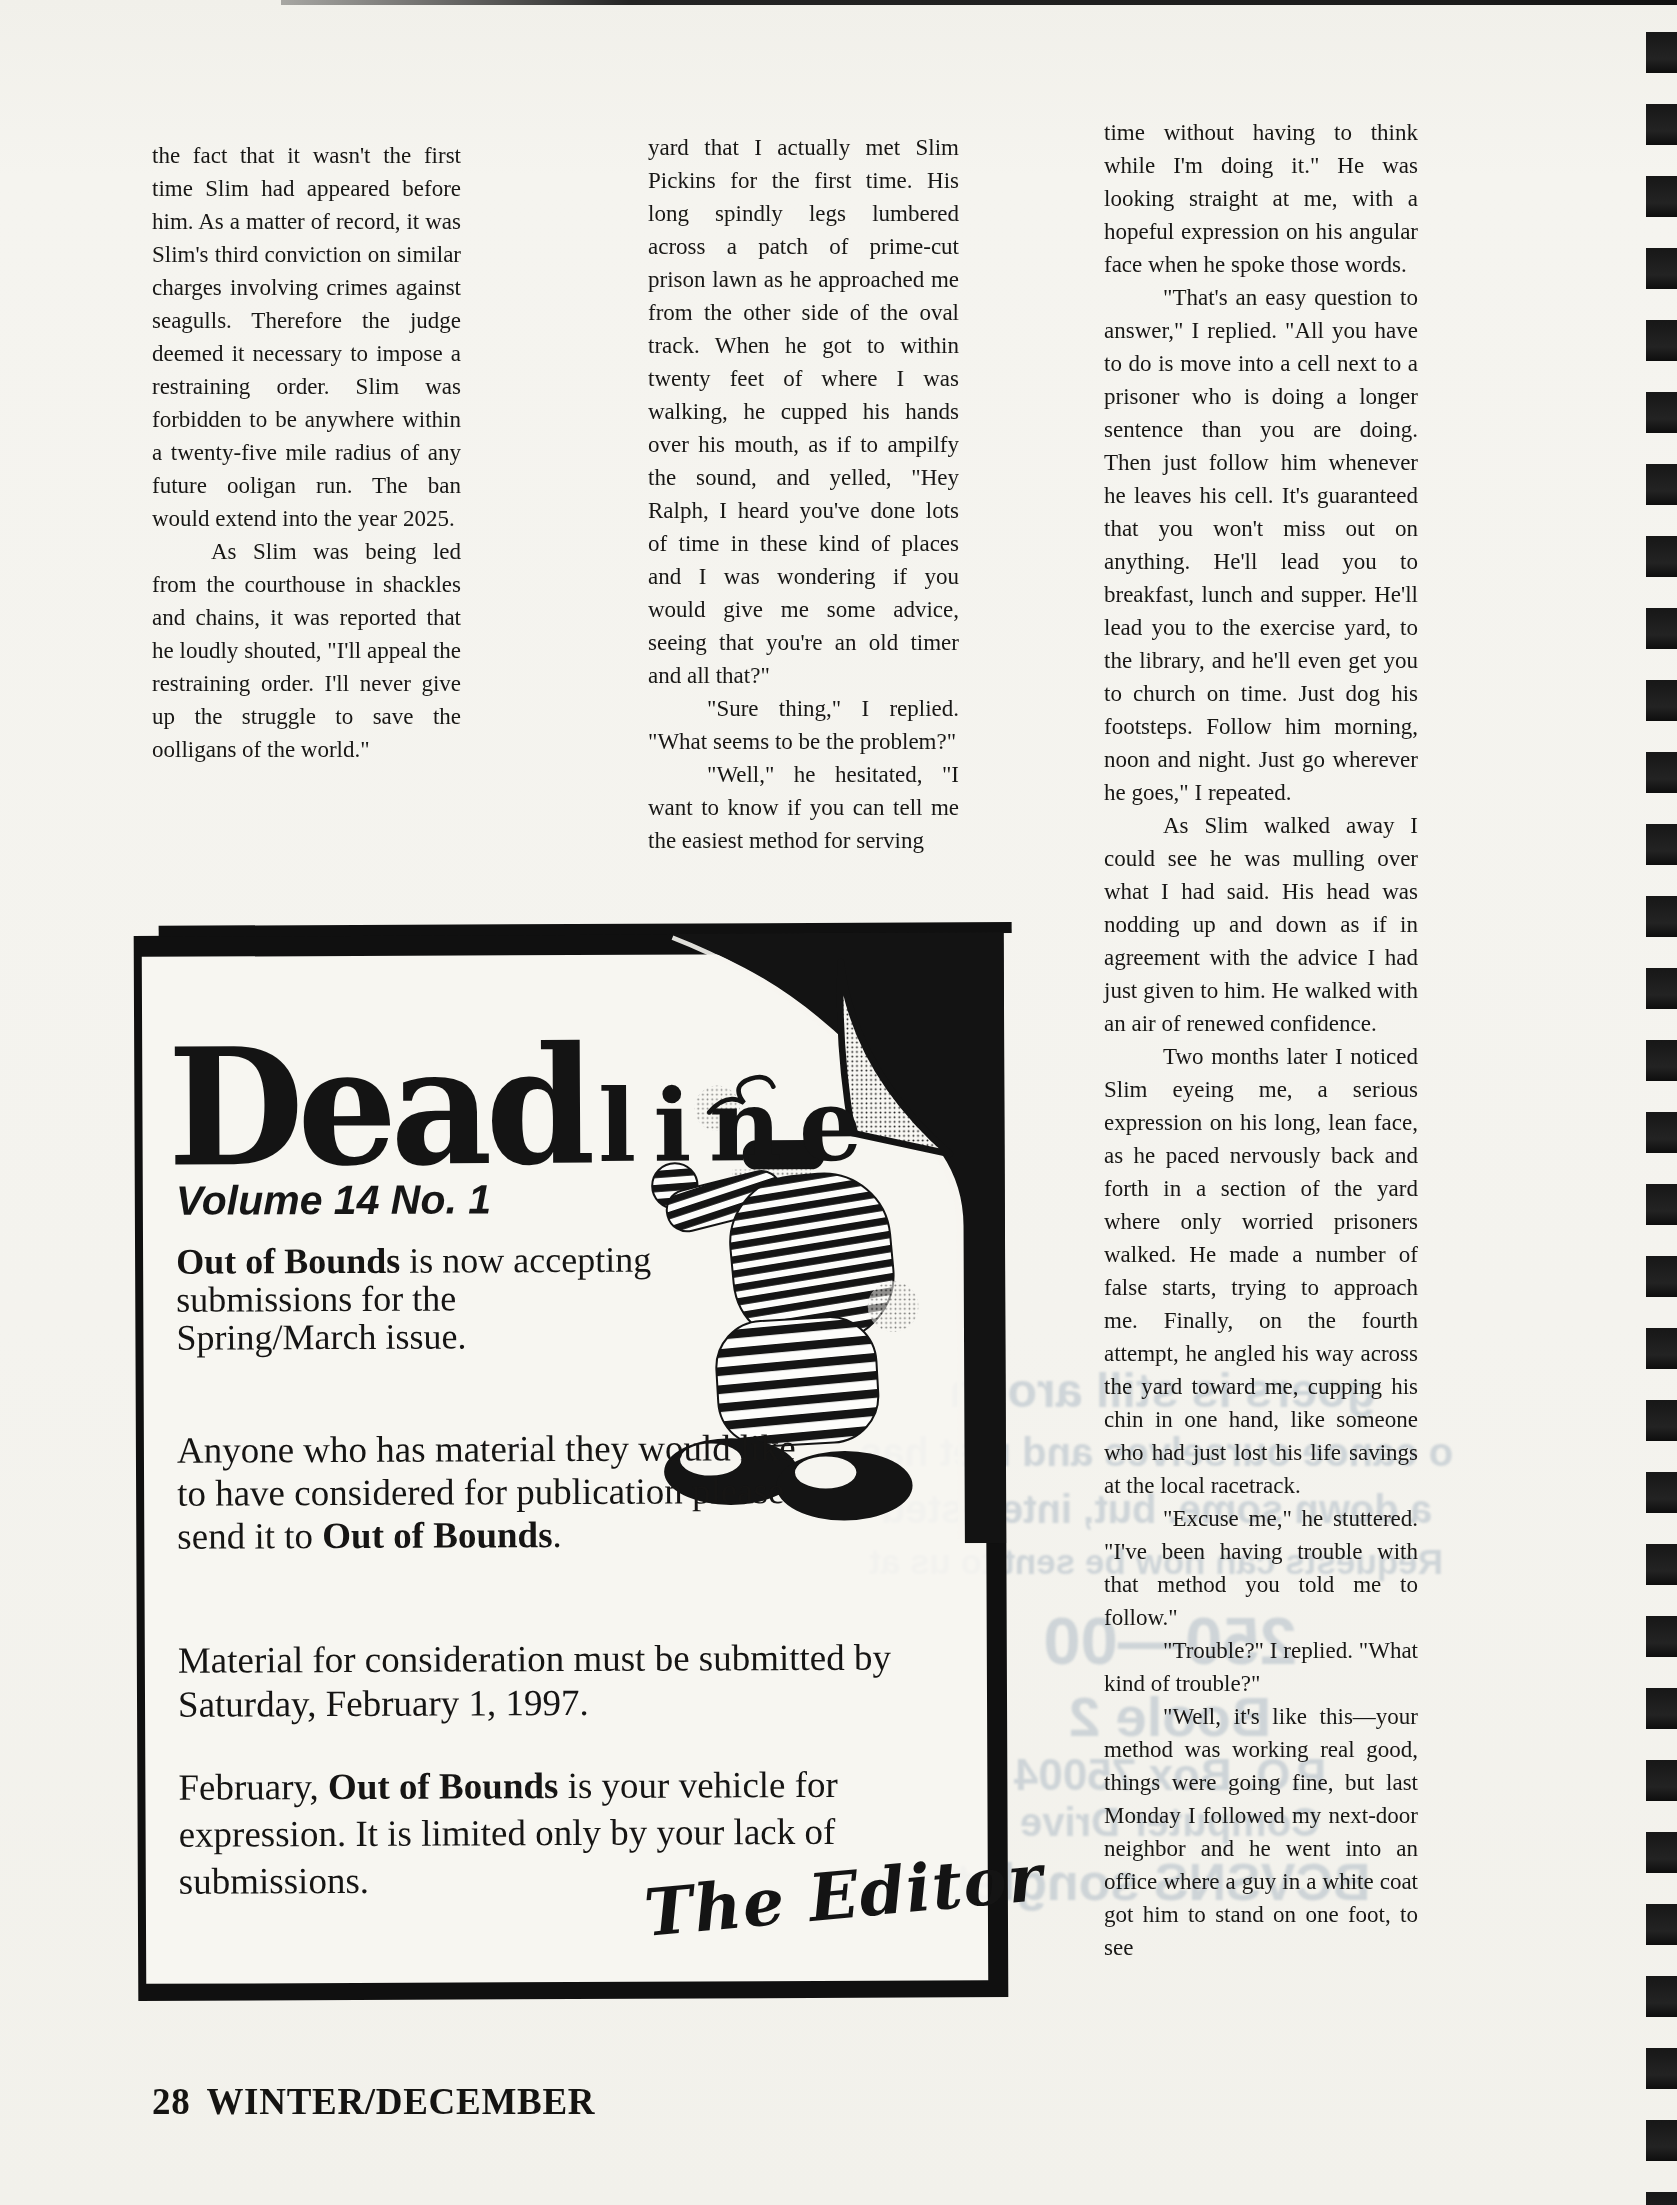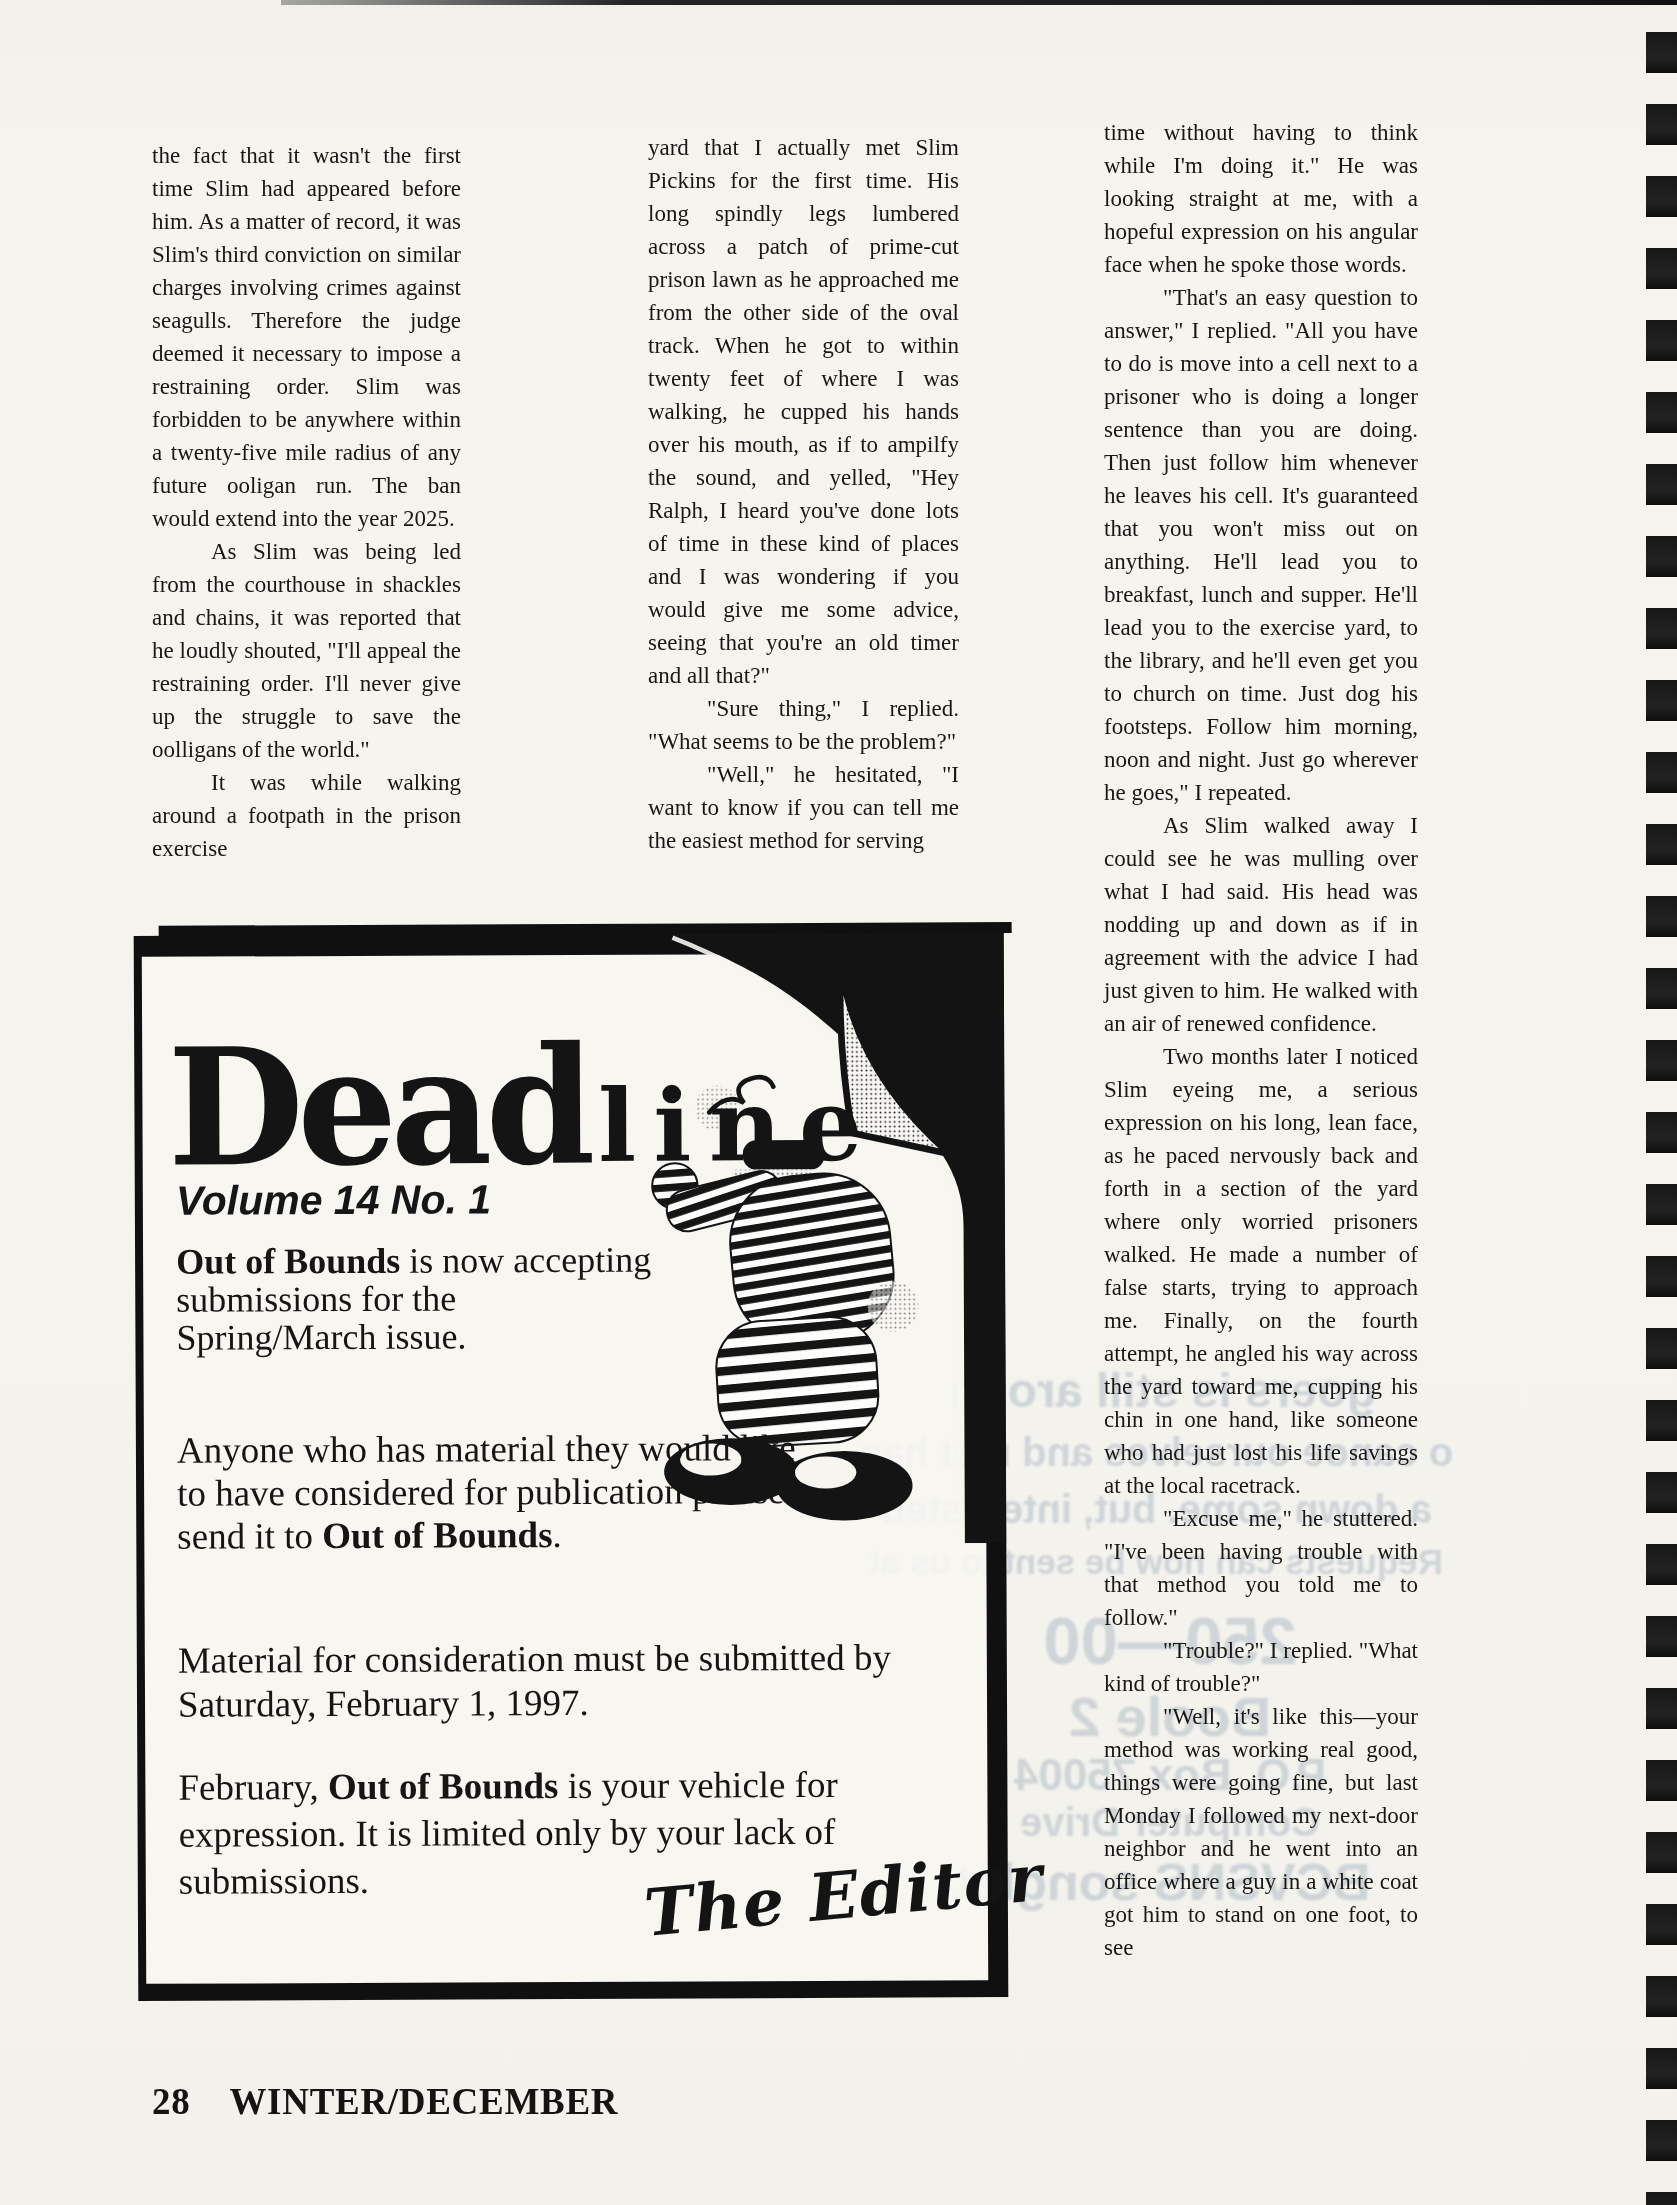--- a/index.html
+++ b/index.html
@@ -42,21 +42,21 @@
   .dp2{left:33px;top:472px;width:635px;font-size:37px;line-height:43px;}
   .dp3{left:33px;top:682px;width:795px;font-size:37px;line-height:44px;}
   .dp4{left:33px;top:807px;width:795px;font-size:37px;line-height:47px;}
   .bold{font-weight:bold;}
   .signature{position:absolute;left:498px;top:903px;z-index:3;
     font-family:"DejaVu Serif",serif;font-style:italic;font-weight:bold;font-size:65px;
     color:#141414;transform:rotate(-5deg);letter-spacing:1.3px;white-space:nowrap;}
   
   .footer{position:absolute;left:152px;top:2080px;z-index:1;font-weight:bold;font-size:37px;
     letter-spacing:0.7px;color:#151412;white-space:nowrap;}
-  .footer .pageno{margin-right:39px;}
+  .footer .pageno{margin-right:16px;}
 </style>
 </head>
 <body>
 
 <div class="top-edge"></div>
 <div class="spiral"></div>
 
 <div>
   <div class="ghost" style="left:862px;top:1363px;width:601px;font-size:48px;">goers is still aroun</div>
   <div class="ghost" style="left:849px;top:1430px;width:615px;font-size:40px;">o canoe ourselves and met has</div>
@@ -65,21 +65,20 @@
   <div class="ghost" style="left:956px;top:1602px;width:428px;font-size:67px;">250—00</div>
   <div class="ghost" style="left:956px;top:1684px;width:428px;font-size:56px;">Boole 2</div>
   <div class="ghost" style="left:956px;top:1750px;width:428px;font-size:44px;">P.O. Box 75004</div>
   <div class="ghost" style="left:936px;top:1800px;width:468px;font-size:40px;">Computer Drive</div>
   <div class="ghost" style="left:895px;top:1852px;width:535px;font-size:52px;">BCVSNS songlet</div>
 </div>
 
 <div class="col" id="col1">
   <p>the fact that it wasn't the first time Slim had appeared before him.  As a matter of record, it was Slim's third conviction on similar charges involving crimes against seagulls. Therefore the judge deemed it necessary to impose a restraining order.  Slim was forbidden to be anywhere within a twenty-five mile radius of any future ooligan run. The ban would extend into the year 2025.</p>
   <p class="indent">As Slim was being led from the courthouse in shackles and chains, it was reported that he loudly shouted, "I'll appeal the restraining order.  I'll never give up the struggle to save the oolligans of the world."</p>
-  <p class="indent">It was while walking around a footpath in the prison exercise</p>
 </div>
 
 <div class="col" id="col2">
   <p>yard that I actually met Slim Pickins for the first time.  His long spindly legs lumbered across a patch of prime-cut prison lawn as he approached me from the other side of the oval track.  When he got to within twenty feet of where I was walking, he cupped his hands over his mouth, as if to ampilfy the sound, and yelled, "Hey Ralph, I heard you've done lots of time in these kind of places and I was wondering if you would give me some advice, seeing that you're an old timer and all that?"</p>
   <p class="indent">"Sure thing," I replied. "What seems to be the problem?"</p>
   <p class="indent">"Well," he hesitated, "I want to know if you can tell me the easiest method for serving</p>
 </div>
 
 <div class="col" id="col3">
   <p>time without having to think while I'm doing it."  He was looking straight at me, with a hopeful expression on his angular face when he spoke those words.</p>

